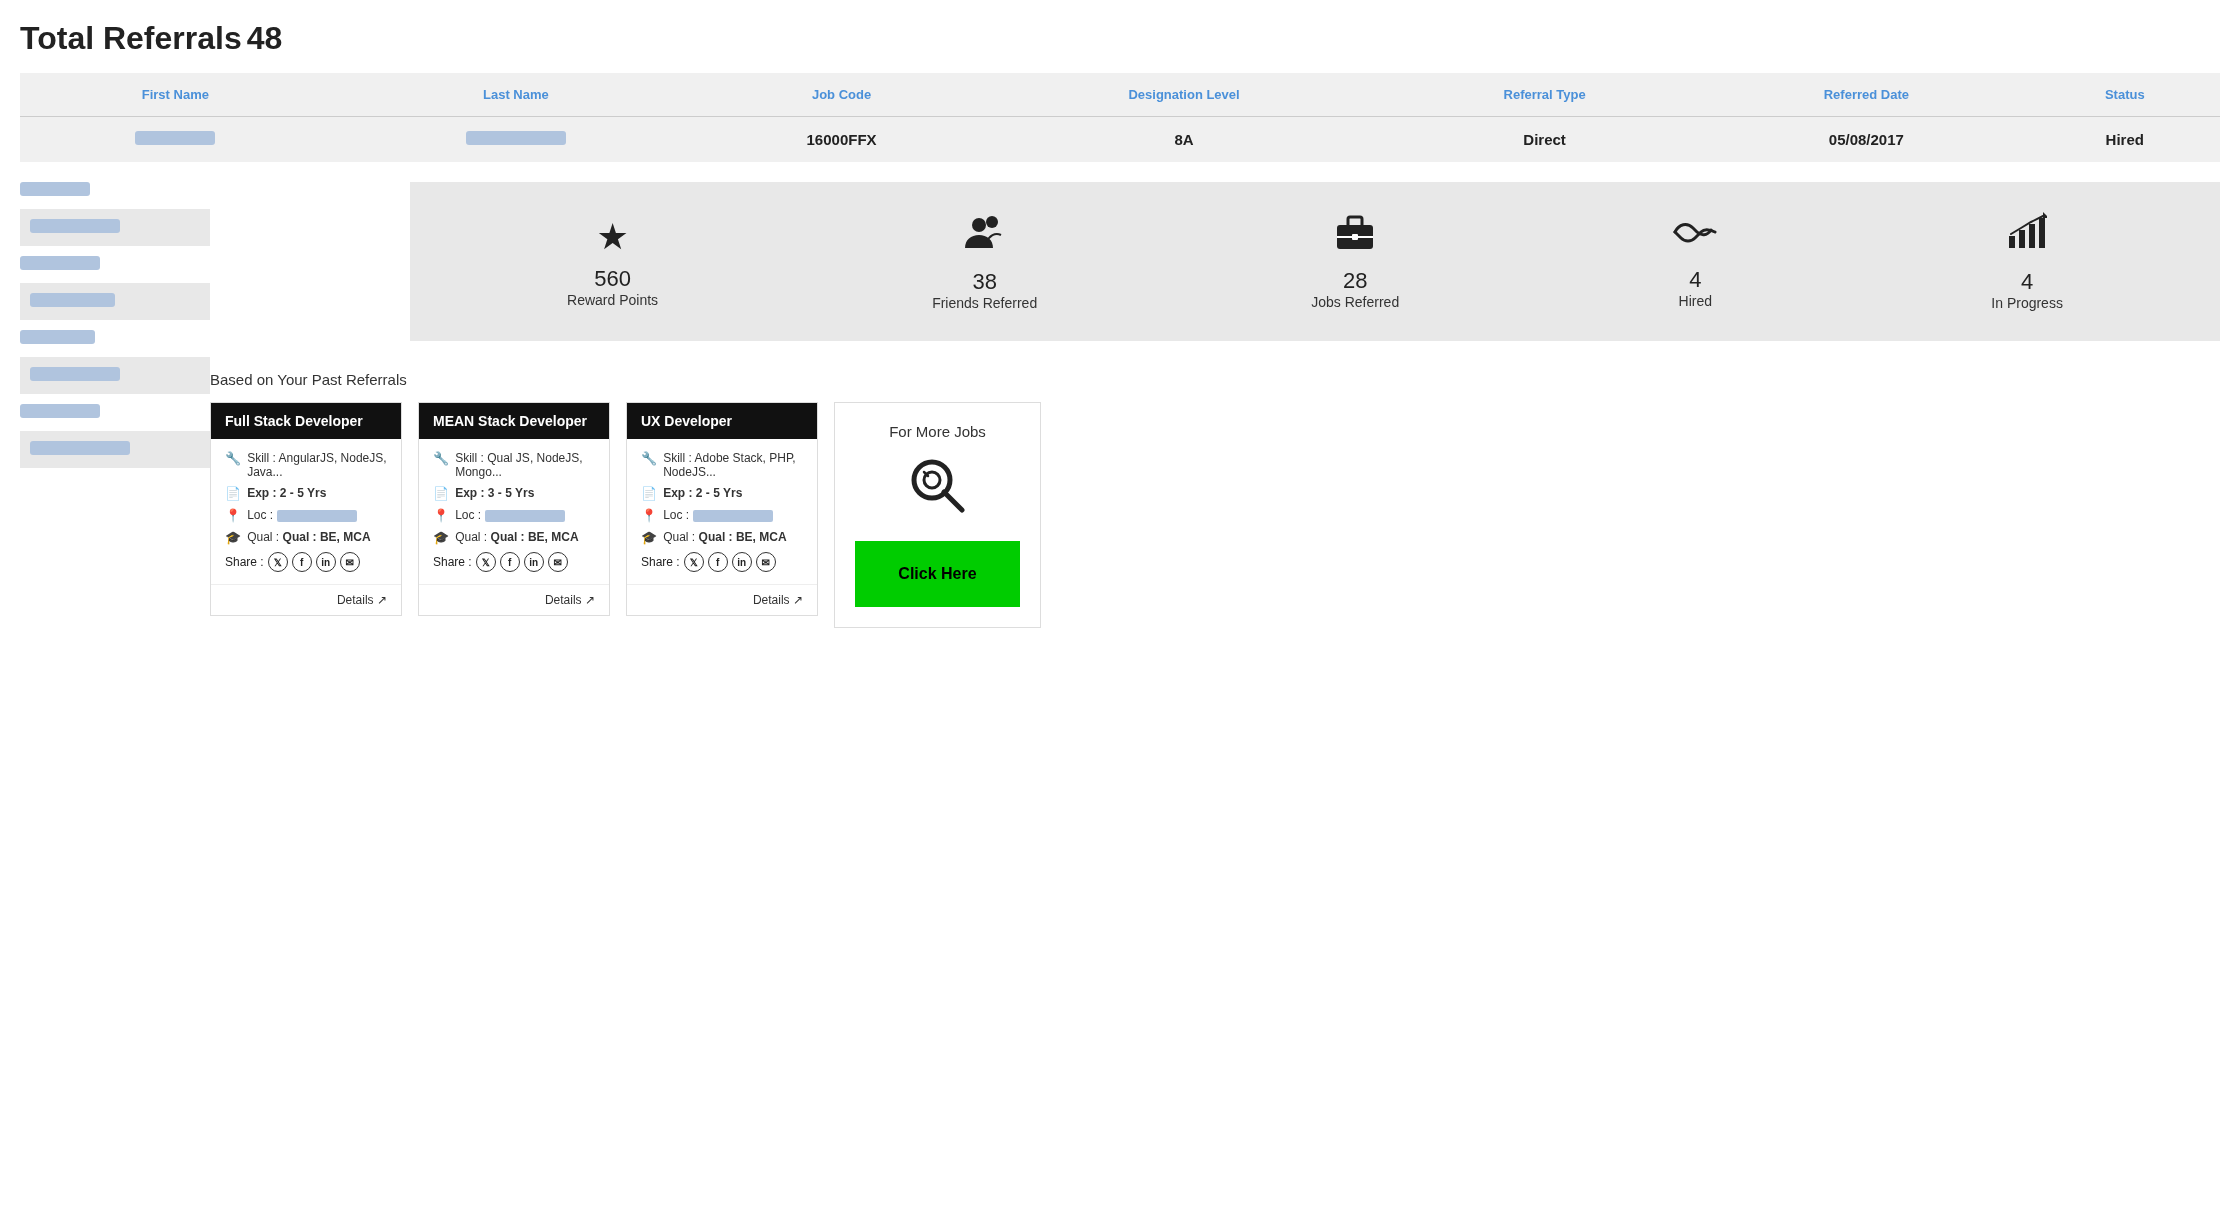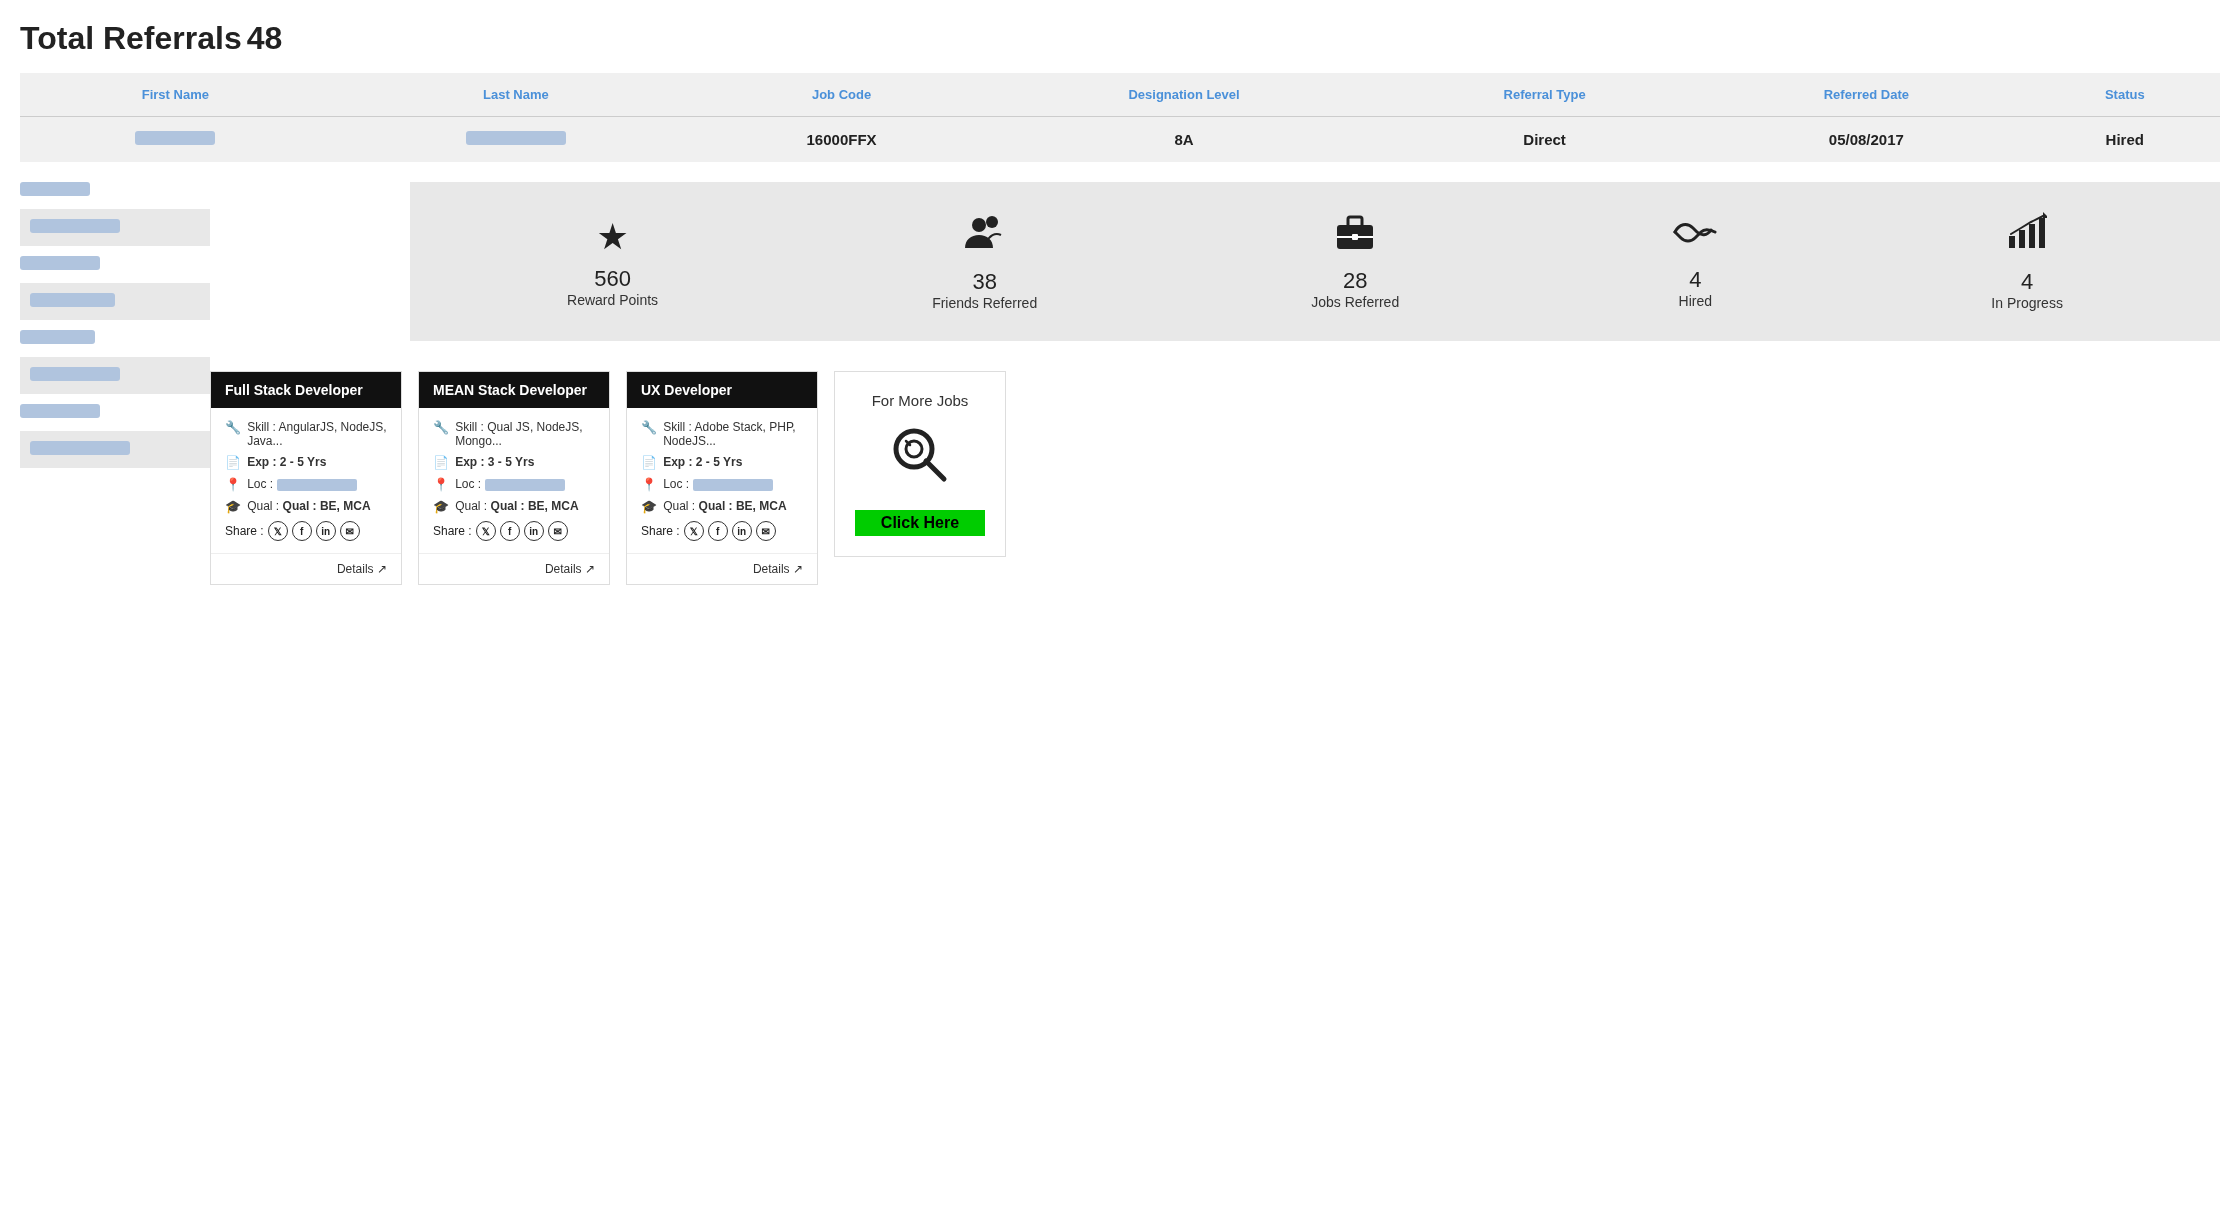--- a/index.html
+++ b/index.html
@@ -33,24 +33,24 @@
     .job-detail-icon { flex-shrink: 0; font-size: 13px; }
     .job-detail-text { color: #333; }
     .job-detail-text strong { font-weight: bold; }
     .loc-placeholder { display: inline-block; background: #b0c4de; height: 12px; width: 80px; border-radius: 2px; vertical-align: middle; }
     .share-row { display: flex; align-items: center; gap: 4px; font-size: 12px; margin-top: 4px; }
     .share-icon { width: 20px; height: 20px; border-radius: 50%; border: 1px solid #333; display: inline-flex; align-items: center; justify-content: center; font-size: 10px; font-weight: bold; }
     .details-row { text-align: right; padding: 8px 14px; font-size: 12px; border-top: 1px solid #eee; }
     .details-link { color: #333; text-decoration: none; }
 
     
-    .more-jobs-card { width: 172px; border: 1px solid #ddd; padding: 20px; text-align: center; flex-shrink: 0; }
+    .more-jobs-card { width: 207px; border: 1px solid #ddd; padding: 20px; text-align: center; flex-shrink: 0; }
     .more-jobs-title { font-size: 15px; margin-bottom: 16px; color: #333; }
     .search-icon-container { font-size: 40px; margin-bottom: 16px; color: #222; }
-    .click-here-btn { background: #00cc00; color: #000; font-weight: bold; font-size: 16px; padding: 4px 0; width: 100%; border: none; cursor: pointer; display: block; }
+    .click-here-btn { background: #00cc00; color: #000; font-weight: bold; font-size: 16px; padding: 24px 0; width: 100%; border: none; cursor: pointer; display: block; }
 
     
     .page-top { margin-bottom: 10px; }
     .content-wrap { display: flex; }
     .left-col { width: 190px; flex-shrink: 0; }
     .right-col { flex: 1; }
 
     .sidebar-name-bar { background: #b0c4de; height: 14px; border-radius: 3px; display: inline-block; }
     .sidebar-section { background: #e8e8e8; padding: 10px; margin-bottom: 4px; }
   </style>
@@ -178,20 +178,21 @@
             <path d="M4 22 L14 16 L24 10 L36 4" stroke="#222" stroke-width="2" stroke-linecap="round"></path>
             <polygon points="36,0 42,6 36,6" fill="#222"></polygon>
           </svg>
         </span>
         <span class="stat-number">4</span>
         <span class="stat-label">In Progress</span>
       </div>
     </div>
 
     <div style="padding: 10px 0;">
+      <div class="section-label">Based on Your Past Referrals</div>
       <div class="jobs-row">
 
         <div class="job-card">
           <div class="job-card-header">Full Stack Developer</div>
           <div class="job-card-body">
             <div class="job-detail">
               <span class="job-detail-icon">🔧</span>
               <span class="job-detail-text">Skill : AngularJS, NodeJS, Java...</span>
             </div>
             <div class="job-detail">

